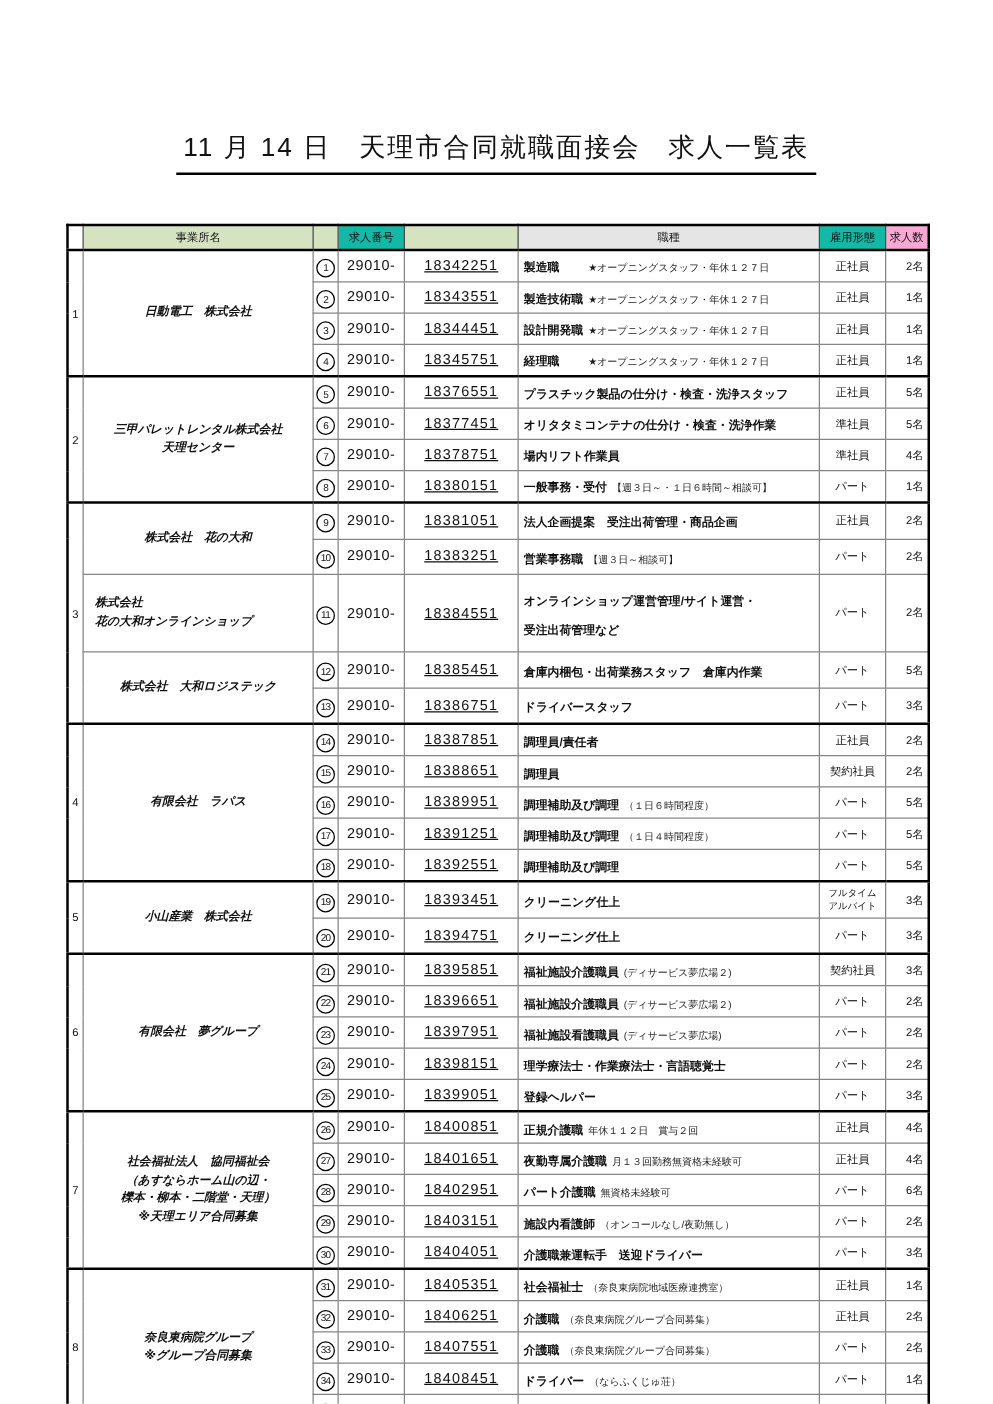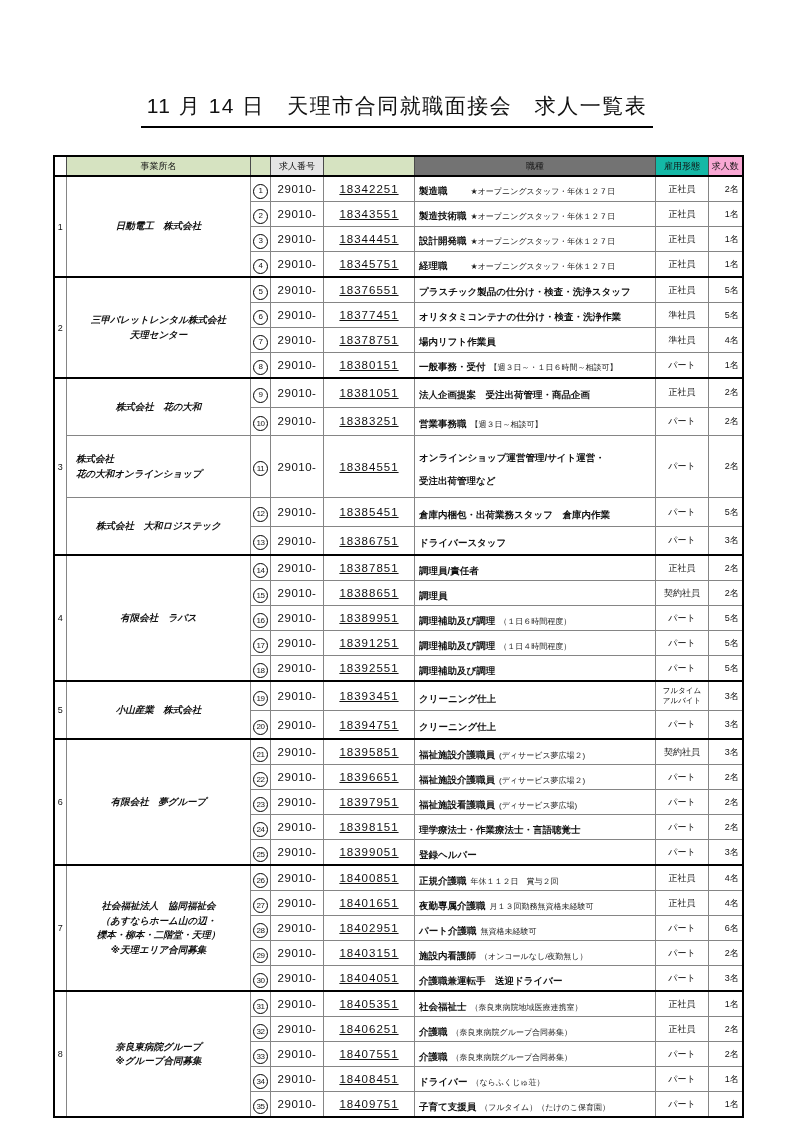--- a/index.html
+++ b/index.html
@@ -3,21 +3,21 @@
 <meta charset="utf-8">
 <style>
   html,body{margin:0;padding:0;}
   body{
     width:794px;height:1123px;background:#ffffff;color:#111;
     font-family:"Liberation Sans","DejaVu Sans",sans-serif;
     overflow:hidden;position:relative;
   }
   .title-wrap{text-align:center;padding-top:92px;}
   h1.page-title{
-    display:inline-block;margin:0;padding:0 6px 6px 6px;
+    display:inline-block;margin:12px;padding:0 6px 6px 6px;
     font-size:21px;font-weight:500;letter-spacing:1.5px;
     border-bottom:2px solid #000;
   }
   .tbl-wrap{margin:27px auto 16px auto;width:689px;}
   table.job-table{
     border-collapse:collapse;table-layout:fixed;width:689px;
     border:2px solid #000;
   }
   col.c-gno{width:13px;} col.c-company{width:184px;} col.c-mark{width:20px;}
   col.c-prefix{width:53px;} col.c-number{width:91px;} col.c-job{width:241px;}
@@ -74,23 +74,23 @@
       <col class="c-number">
         <col class="c-job">
         <col class="c-emp">
         <col class="c-count">
     </colgroup>
     <thead>
       <tr>
         <th class="th-gno" style="background: rgb(255, 255, 255);"></th>
         <th style="background: rgb(214, 227, 193);">事業所名</th>
         <th style="background: rgb(214, 227, 193);"></th>
-        <th style="background: #e5e5e5;">求人番号</th>
+        <th style="background: #14b8a6;">求人番号</th>
         <th style="background: rgb(214, 227, 193);"></th>
-        <th style="background: #737373;">職種</th>
+        <th style="background: #e5e5e5;">職種</th>
         <th style="background: #14b8a6;">雇用形態</th>
         <th style="background: #f9a8d4;">求人数</th>
       </tr>
     </thead>
     <tbody>
         <tr data-row="1" class="group-start">
           <td class="group-no" rowspan="4">1</td>
           <td class="company" rowspan="4">日動電工　株式会社</td>
           <td class="marker"><span class="circle">1</span></td>
           <td class="prefix">29010-</td>

